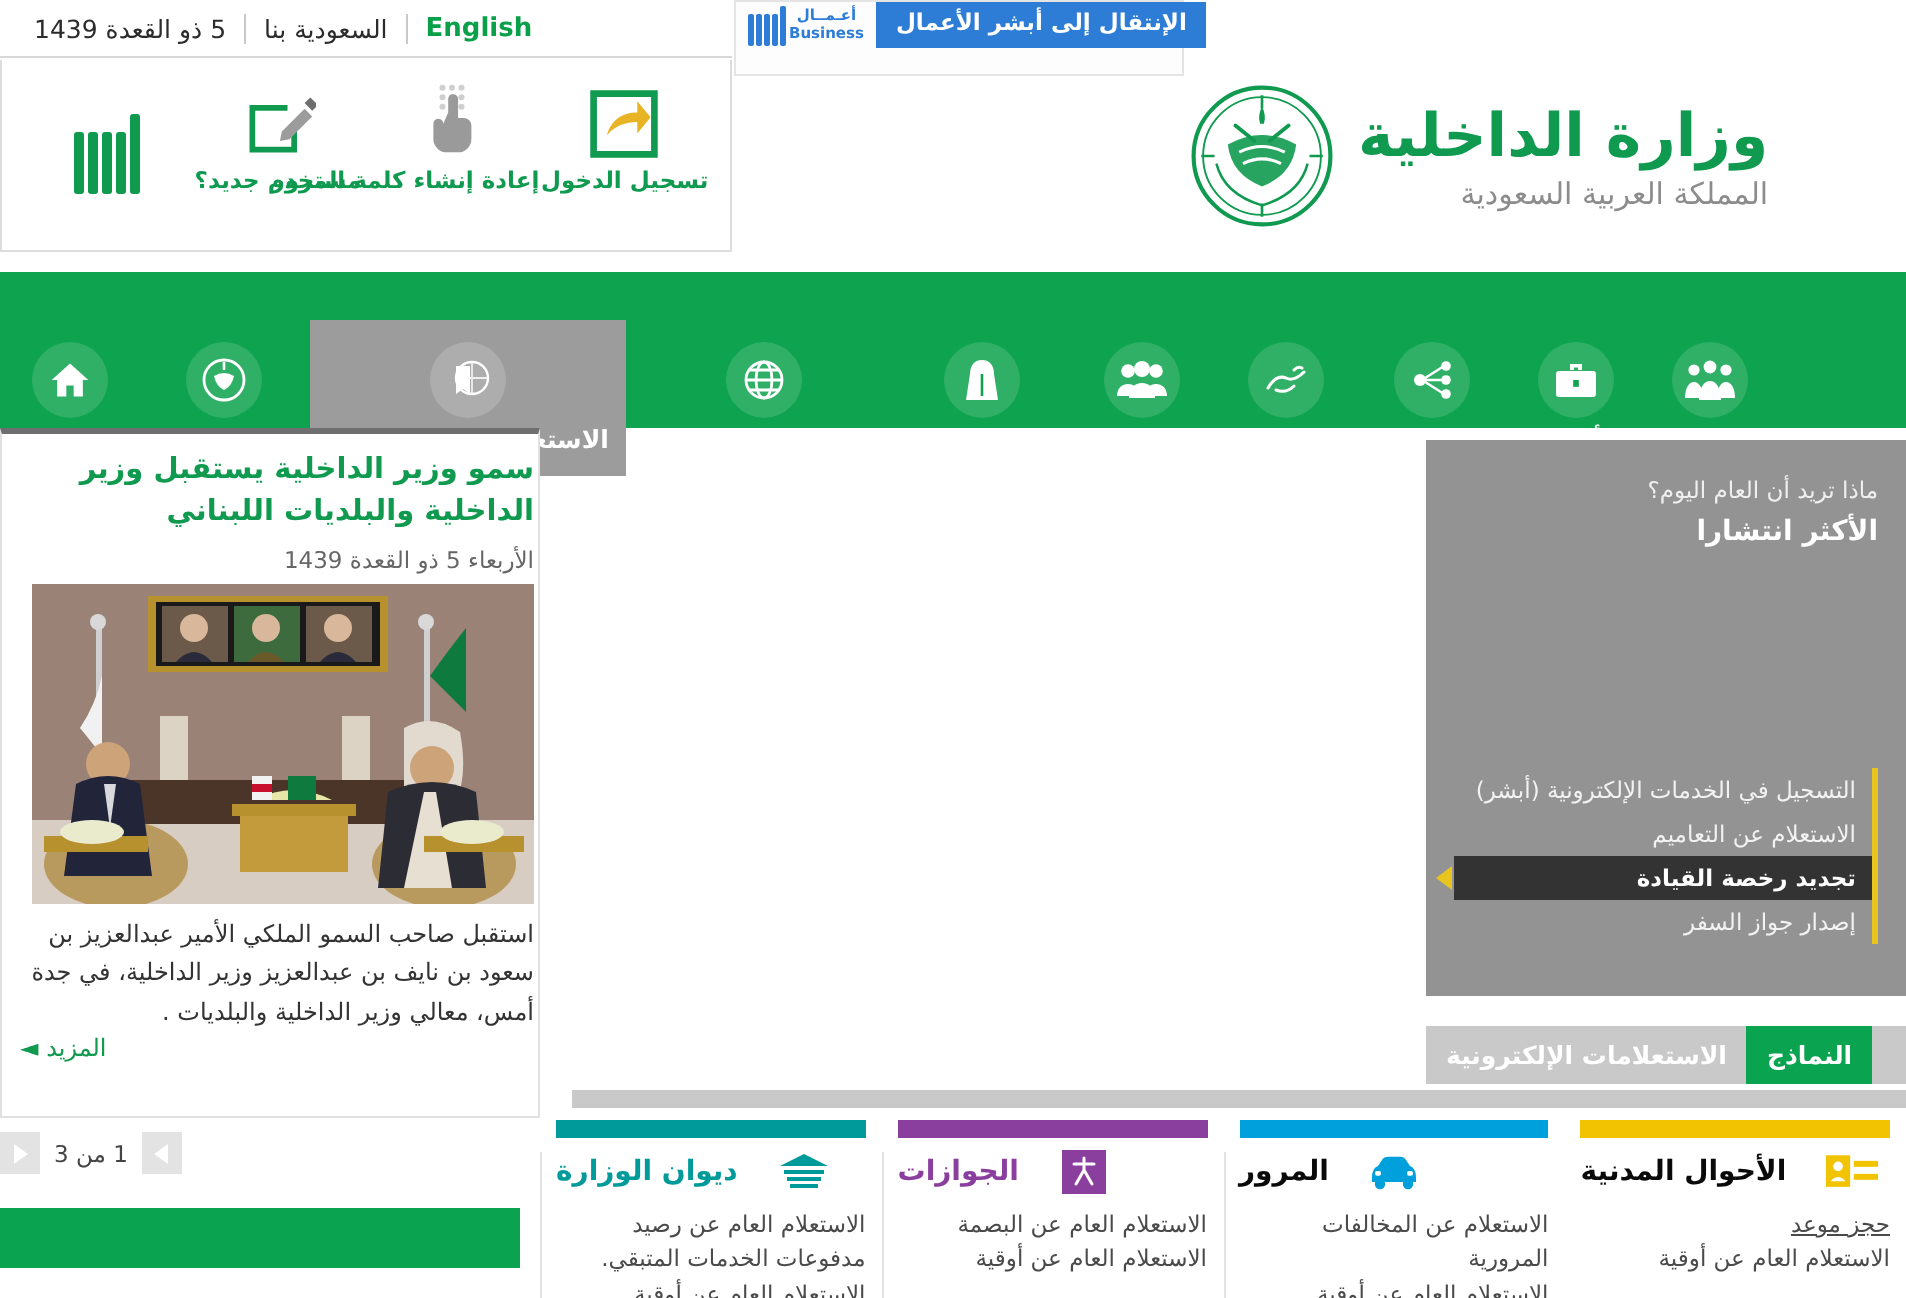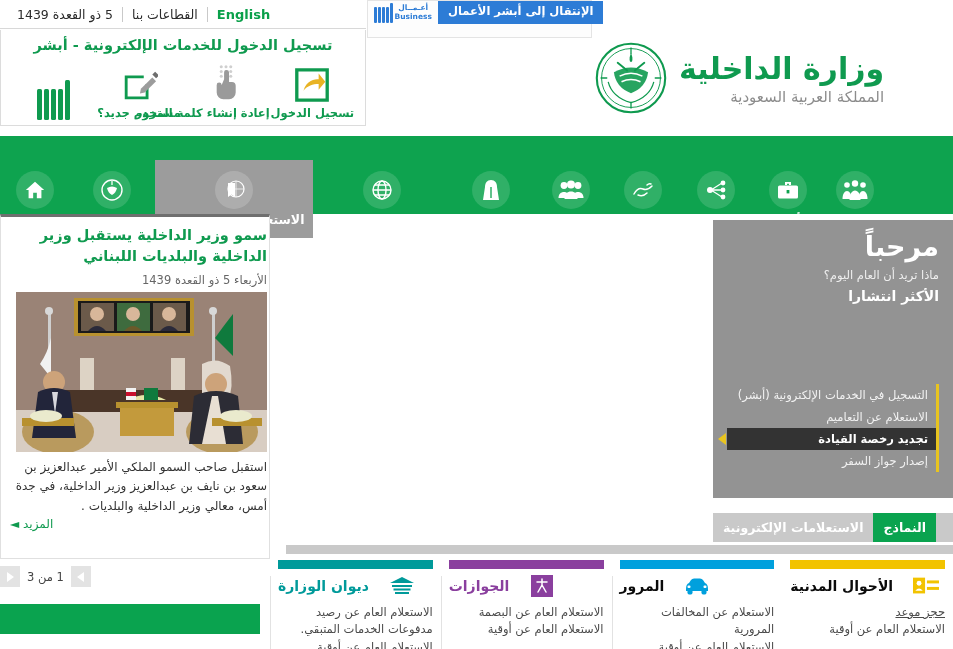--- a/index.html
+++ b/index.html
@@ -261,21 +261,21 @@
     position: absolute; left: 0; top: 16px; bottom: 0;
     width: 1px; background: #e2e2e2;
   }
 </style>
 </head>
 <body>
 
 <div class="topbar">
   <div class="topbar-item">5 ذو القعدة 1439</div>
   <div class="topbar-sep"></div>
-  <div class="topbar-item">القطاعات بنا</div>
+  <div class="topbar-item">السعودية بنا</div>
   <div class="topbar-sep"></div>
   <div class="topbar-item english">English</div>
 </div>
 
 <div class="adbanner">
   <div class="ad-logo">
     <div class="ad-logo-bars">
       <i style="height:20px"></i>
         <i style="height:16px"></i>
         <i style="height:16px"></i>
@@ -284,21 +284,20 @@
     </div>
     <div class="ad-logo-txt">
       <div>أعـمــال</div>
       <div>Business</div>
     </div>
   </div>
   <div class="ad-btn">الإنتقال إلى أبشر الأعمال</div>
 </div>
 
 <div class="absher">
-  <div class="absher-title">تسجيل الدخول للخدمات الإلكترونية - أبشر</div>
   <div class="absher-row">
     <div class="absher-cell">
       <div class="absher-icon">
         <div class="absher-logo-bars">
           <i style="height:40px"></i>
             <i style="height:31px"></i>
             <i style="height:31px"></i>
             <i style="height:31px"></i>
             <i style="height:31px"></i>
         </div>
@@ -571,21 +570,20 @@
       </div>
     <div class="pager-txt">1 من 3</div>
     <div class="pager-btn next">
         <span class="tri"></span>
       </div>
   </div>
 
   <div class="green-strip"></div>
 
   <div class="welcome">
-    <div class="welcome-h">مرحباً</div>
     <div class="welcome-q">ماذا تريد أن العام اليوم؟</div>
     <div class="welcome-sub">الأكثر انتشارا</div>
 
     <div class="svc-list">
       <div class="svc-item">التسجيل في الخدمات الإلكترونية (أبشر)</div>
       <div class="svc-item">الاستعلام عن التعاميم</div>
       <div class="svc-item active">تجديد رخصة القيادة</div>
       <div class="svc-item">إصدار جواز السفر</div>
     </div>
   </div>

